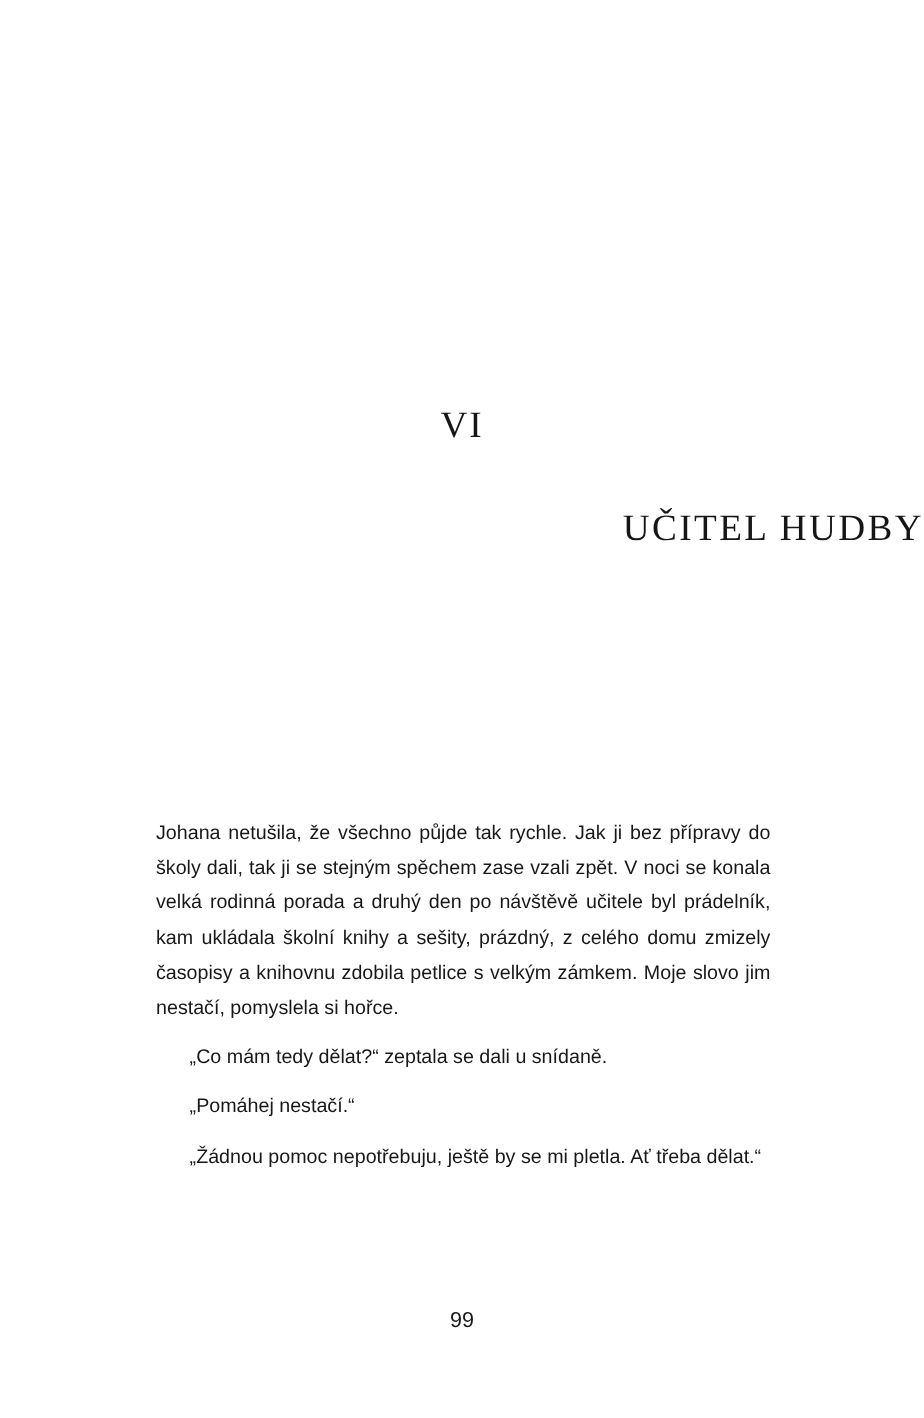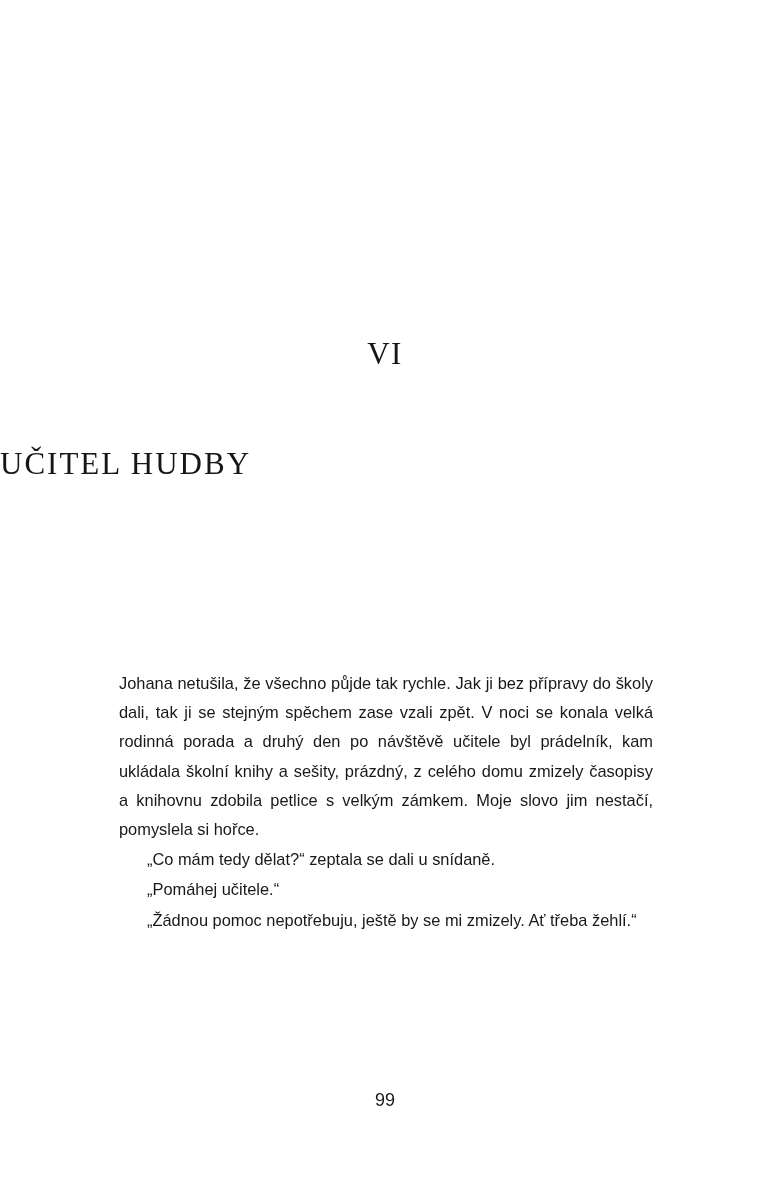--- a/index.html
+++ b/index.html
@@ -30,43 +30,43 @@
     width: 770px;
     text-align: center;
     font-family: "Liberation Serif", serif;
     font-size: 31px;
     letter-spacing: 1.5px;
     color: #161616;
   }
 
   .chapter-title {
     position: absolute;
-    top: 446px;
+    top: 422px;
     left: 0;
     width: 770px;
-    text-align: left;
+    text-align: right;
     font-family: "Liberation Serif", serif;
     font-size: 31px;
     letter-spacing: 2px;
     color: #161616;
   }
 
   .body-text {
     position: absolute;
     top: 668px;
     left: 118px;
     width: 536px;
     font-family: "Liberation Sans", sans-serif;
     font-size: 16.4px;
     line-height: 29.2px;
     color: #181818;
   }
 
   .para {
-    margin: 1px;
+    margin: 12px;
     text-align: justify;
     text-justify: inter-word;
     hyphens: manual;
   }
 
   .para.indent {
     text-indent: 28px;
     text-align: left;
   }
 
@@ -90,19 +90,19 @@
 
 <div class="page">
 
   <div class="chapter-number">VI</div>
 
   <div class="chapter-title">UČITEL HUDBY</div>
 
   <div class="body-text">
     <p class="para first">Johana netušila, že všechno půjde tak rychle. Jak ji bez přípravy do školy dali, tak ji se stejným spěchem zase vzali zpět. V noci se konala velká rodinná porada a druhý den po návštěvě učitele byl prádelník, kam ukládala školní knihy a sešity, prázdný, z celého domu zmizely časopisy a knihovnu zdobila petlice s velkým zámkem. Moje slovo jim nestačí, pomyslela si hořce.</p>
     <p class="para indent">„Co mám tedy dělat?“ zeptala se dali u snídaně.</p>
-    <p class="para indent">„Pomáhej učitele.“</p>
-    <p class="para indent">„Žádnou pomoc nepotřebuju, ještě by se mi zmizely. Ať třeba žehlí.“</p>
+    <p class="para indent">„Pomáhej nestačí.“</p>
+    <p class="para indent">„Žádnou pomoc nepotřebuju, ještě by se mi pletla. Ať třeba dělat.“</p>
   </div>
 
   <div class="page-number">99</div>
 
 </div>
 
 </body></html>

